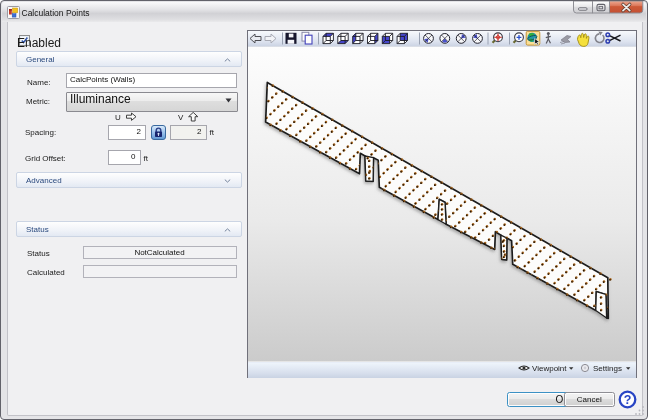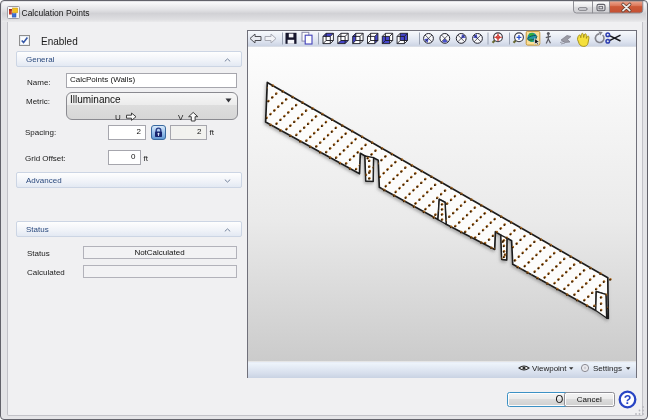--- a/index.html
+++ b/index.html
@@ -58,31 +58,31 @@
 <svg width="7" height="4" viewBox="0 0 7 4" style="position:absolute;right:10px;top:6px">
         <path d="M0.8,0.6 L3.5,3.1 L6.2,0.6" fill="none" stroke="#74839c" stroke-width="1"></path>
       </svg>
 </div>
     <div style="position:absolute;left:15px;top:220px;width:226px;height:16px;background:linear-gradient(180deg,#fefefe,#eff2f8 62%,#e3e9f3);border:1px solid #ccd5e4;border-radius:2px;box-sizing:border-box">
 <span style="position:absolute;left:9px;top:3px;font-size:8px;color:#2b4a7e">Status</span>
 <svg width="7" height="4" viewBox="0 0 7 4" style="position:absolute;right:10px;top:6px">
         <path d="M0.8,3.4 L3.5,0.9 L6.2,3.4" fill="none" stroke="#74839c" stroke-width="1"></path>
       </svg>
 </div>
-  <span style="position:absolute;left:40px;top:34.5px;font-size:10px;color:#1a1a1a;white-space:nowrap">Enabled</span>
+  <span style="position:absolute;left:16px;top:34.5px;font-size:12px;color:#1a1a1a;white-space:nowrap">Enabled</span>
     <span style="position:absolute;left:26px;top:76.5px;font-size:8px;color:#1a1a1a;white-space:nowrap">Name:</span>
     <span style="position:absolute;left:25px;top:95.5px;font-size:8px;color:#1a1a1a;white-space:nowrap">Metric:</span>
     <span style="position:absolute;left:24px;top:127px;font-size:8px;color:#1a1a1a;white-space:nowrap">Spacing:</span>
     <span style="position:absolute;left:208.5px;top:127px;font-size:8px;color:#1a1a1a;white-space:nowrap">ft</span>
     <span style="position:absolute;left:24px;top:152.5px;font-size:8px;color:#1a1a1a;white-space:nowrap">Grid Offset:</span>
     <span style="position:absolute;left:142.5px;top:152.5px;font-size:8px;color:#1a1a1a;white-space:nowrap">ft</span>
     <span style="position:absolute;left:26px;top:247.5px;font-size:8px;color:#1a1a1a;white-space:nowrap">Status</span>
     <span style="position:absolute;left:26px;top:266.5px;font-size:8px;color:#1a1a1a;white-space:nowrap">Calculated</span>
   <div style="position:absolute;left:65px;top:72px;width:170.5px;height:14.5px;background:#ffffff;border:1px solid #a6a6ad;box-sizing:border-box;font-size:8px;color:#111;line-height:12.5px;padding-left:3px;padding-right:17px;text-align:left;white-space:nowrap;overflow:hidden">CalcPoints (Walls)</div>
-    <div style="position:absolute;left:65px;top:91px;width:171.5px;height:28px;background:linear-gradient(180deg,#f7f7f7,#ececec 45%,#dedede 46%,#d6d6d6);border:1px solid #8a8a90;box-sizing:border-box;border-radius:6px;font-size:10px;color:#111;line-height:13px;padding-left:3px">Illuminance<svg width="7" height="5" viewBox="0 0 7 5" style="position:absolute;right:5px;top:5px">
+    <div style="position:absolute;left:65px;top:91px;width:171.5px;height:20px;background:linear-gradient(180deg,#f7f7f7,#ececec 45%,#dedede 46%,#d6d6d6);border:1px solid #8a8a90;box-sizing:border-box;border-radius:1px;font-size:12px;color:#111;line-height:13px;padding-left:3px">Illuminance<svg width="7" height="5" viewBox="0 0 7 5" style="position:absolute;right:5px;top:5px">
         <path d="M0.5,0.5 L6.5,0.5 L3.5,4.5 Z" fill="#333338"></path>
       </svg></div>
     <div style="position:absolute;left:107px;top:124px;width:38px;height:14.5px;background:#ffffff;border:1px solid #a6a6ad;box-sizing:border-box;font-size:8px;color:#111;line-height:12.5px;padding-left:3px;padding-right:4px;text-align:right;white-space:nowrap;overflow:hidden">2</div>
     <div style="position:absolute;left:168.5px;top:124px;width:37px;height:14.5px;background:#f2f2ef;border:1px solid #a6a6ad;box-sizing:border-box;font-size:8px;color:#111;line-height:12.5px;padding-left:3px;padding-right:4px;text-align:right;white-space:nowrap;overflow:hidden">2</div>
     <div style="position:absolute;left:107px;top:149px;width:32.5px;height:14.5px;background:#ffffff;border:1px solid #a6a6ad;box-sizing:border-box;font-size:8px;color:#111;line-height:12.5px;padding-left:3px;padding-right:4px;text-align:right;white-space:nowrap;overflow:hidden">0</div>
     <div style="position:absolute;left:82px;top:245px;width:154px;height:13px;background:#f2f2f4;border:1px solid #b2b2ba;box-sizing:border-box;font-size:8px;color:#111;line-height:11px;padding-left:3px;padding-right:4px;text-align:center;white-space:nowrap;overflow:hidden">NotCalculated</div>
     <div style="position:absolute;left:82px;top:264px;width:154px;height:13px;background:#f2f2f4;border:1px solid #b2b2ba;box-sizing:border-box;font-size:8px;color:#111;line-height:11px;padding-left:3px;padding-right:4px;text-align:left;white-space:nowrap;overflow:hidden"></div>
   <svg width="100" height="12" viewBox="0 0 100 12" style="position:absolute;left:114px;top:110px">
 <text x="0" y="9" font-family="Liberation Sans" font-size="8" fill="#1a1a1a">U</text>
 <path d="M11.5,4.2 L16.5,4.2 L16.5,2 L21,5.7 L16.5,9.4 L16.5,7.2 L11.5,7.2 Z" fill="#fafafa" stroke="#3f3f3f" stroke-width="1"></path>

